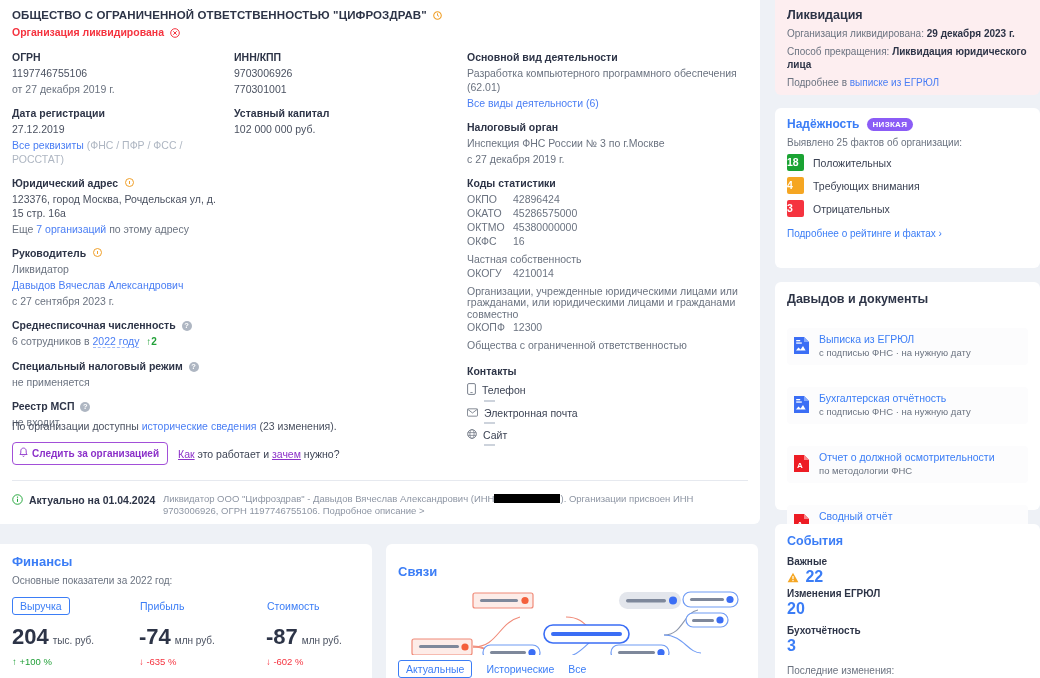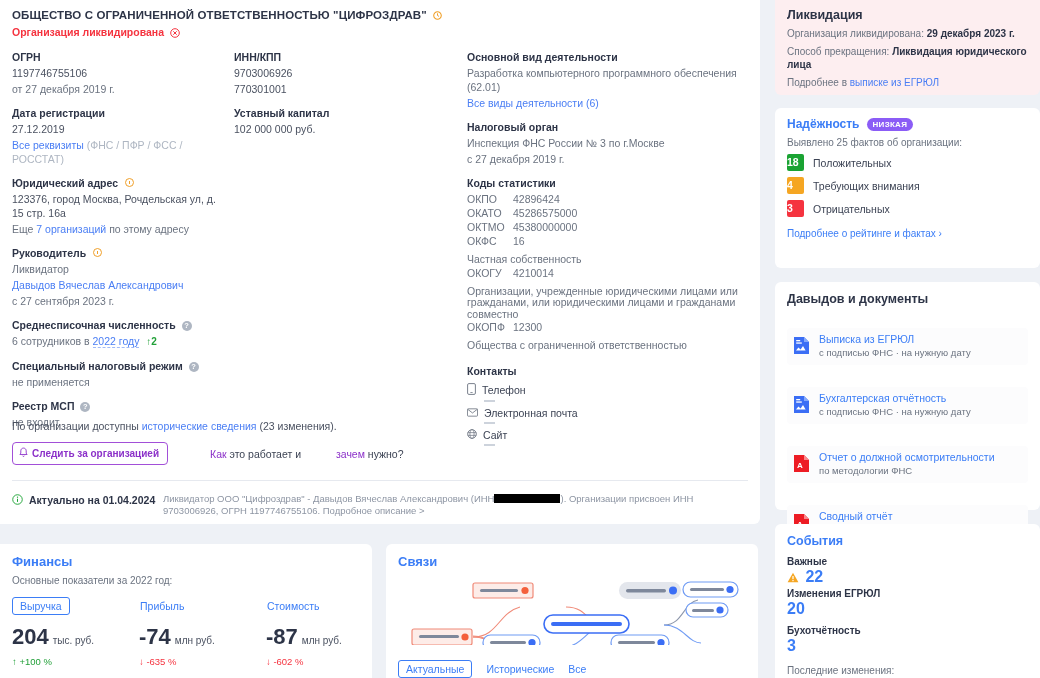--- a/index.html
+++ b/index.html
@@ -69,21 +69,21 @@
 
   
   .hist-line { position:absolute; left:12px; top:420px; font-size:10.5px; color:#4a5160; }
   .watch-row { position:absolute; left:12px; top:442px; display:flex; align-items:center; gap:10px; }
   .watch-btn {
     border:1px solid #a24fd8; color:#8c31c9; border-radius:4px;
     font-size:10px; font-weight:bold; padding:4px 8px 4px 6px; background:#fff;
     display:flex; align-items:center; gap:4px; cursor:pointer;
   }
   .how-txt { font-size:10.5px; color:#3c4354; }
-  .how-txt .u { color:#8c31c9; cursor:pointer;margin-left:32px; }
+  .how-txt .u { color:#8c31c9; text-decoration:underline; cursor:pointer; }
 
   .divider { position:absolute; left:12px; top:480px; width:736px; height:1px; background:#e6e9ef; }
   .actual-row { position:absolute; left:12px; top:494px; display:flex; align-items:flex-start; gap:6px; }
   .actual-lbl { font-size:10.5px; font-weight:bold; color:#2d3447; }
   .actual-desc {
     position:absolute; left:163px; top:493px; width:585px;
     font-size:9.5px; color:#8d95a3; line-height:12px;
   }
   .redact { display:inline-block; width:66px; height:9px; background:#000; vertical-align:-1px; }
 
@@ -136,21 +136,21 @@
     display:inline-block; border:1px solid #3b7df6; color:#3b7df6; border-radius:3px;
     font-size:10.5px; padding:2px 7px; cursor:pointer;
   }
   .fin-tab.plain { border-color:transparent; color:#3b7df6; padding-left:0; }
   .fin-big { font-size:22px; font-weight:bold; color:#2d3447; margin-top:9px; display:inline-block; }
   .fin-unit { font-size:10px; color:#4a5160; margin-left:4px; }
   .fin-delta { font-size:9.5px; margin-top:6px; }
   .up { color:#21a038; }
   .down { color:#f5333f; }
 
-  .rel2-card { position:absolute; left:386px; top:544px; width:372px; height:134px; background:#fff; border-radius:6px 6px 0 0; padding:10px 12px; }
+  .rel2-card { position:absolute; left:386px; top:544px; width:372px; height:134px; background:#fff; border-radius:6px 6px 0 0; padding:20px 12px; }
   .rel2-h { font-size:13px; font-weight:bold; color:#3b7df6; }
   .graph { position:relative; width:350px; height:72px; margin-top:4px; }
   .g-tabs { position:absolute; left:12px; bottom:0px; display:flex; align-items:center; gap:14px; }
   .g-tab { font-size:10.5px; color:#3b7df6; cursor:pointer; }
   .g-tab.active { border:1px solid #3b7df6; border-radius:3px; padding:2px 7px; }
 </style>
 </head>
 <body>
 
 <div class="page">

